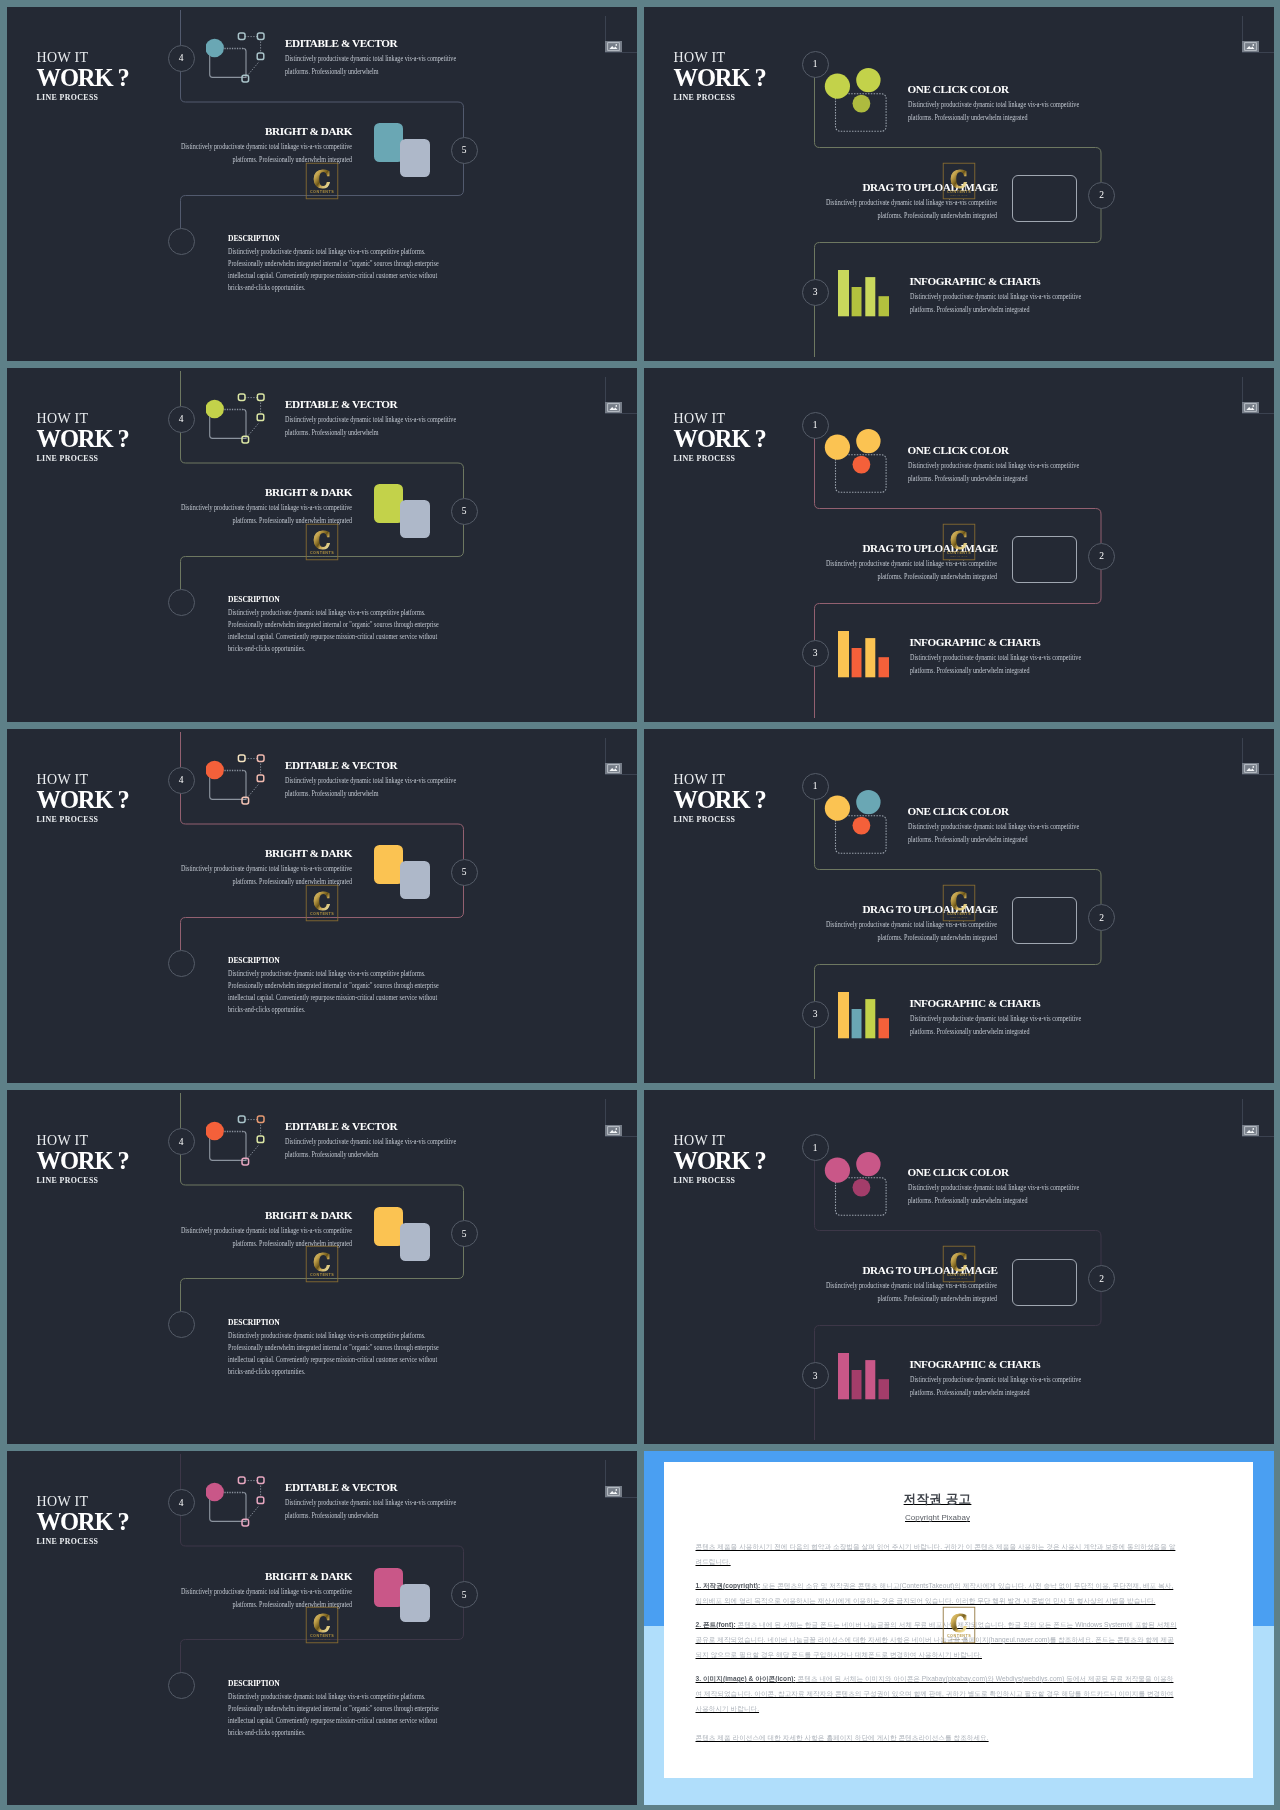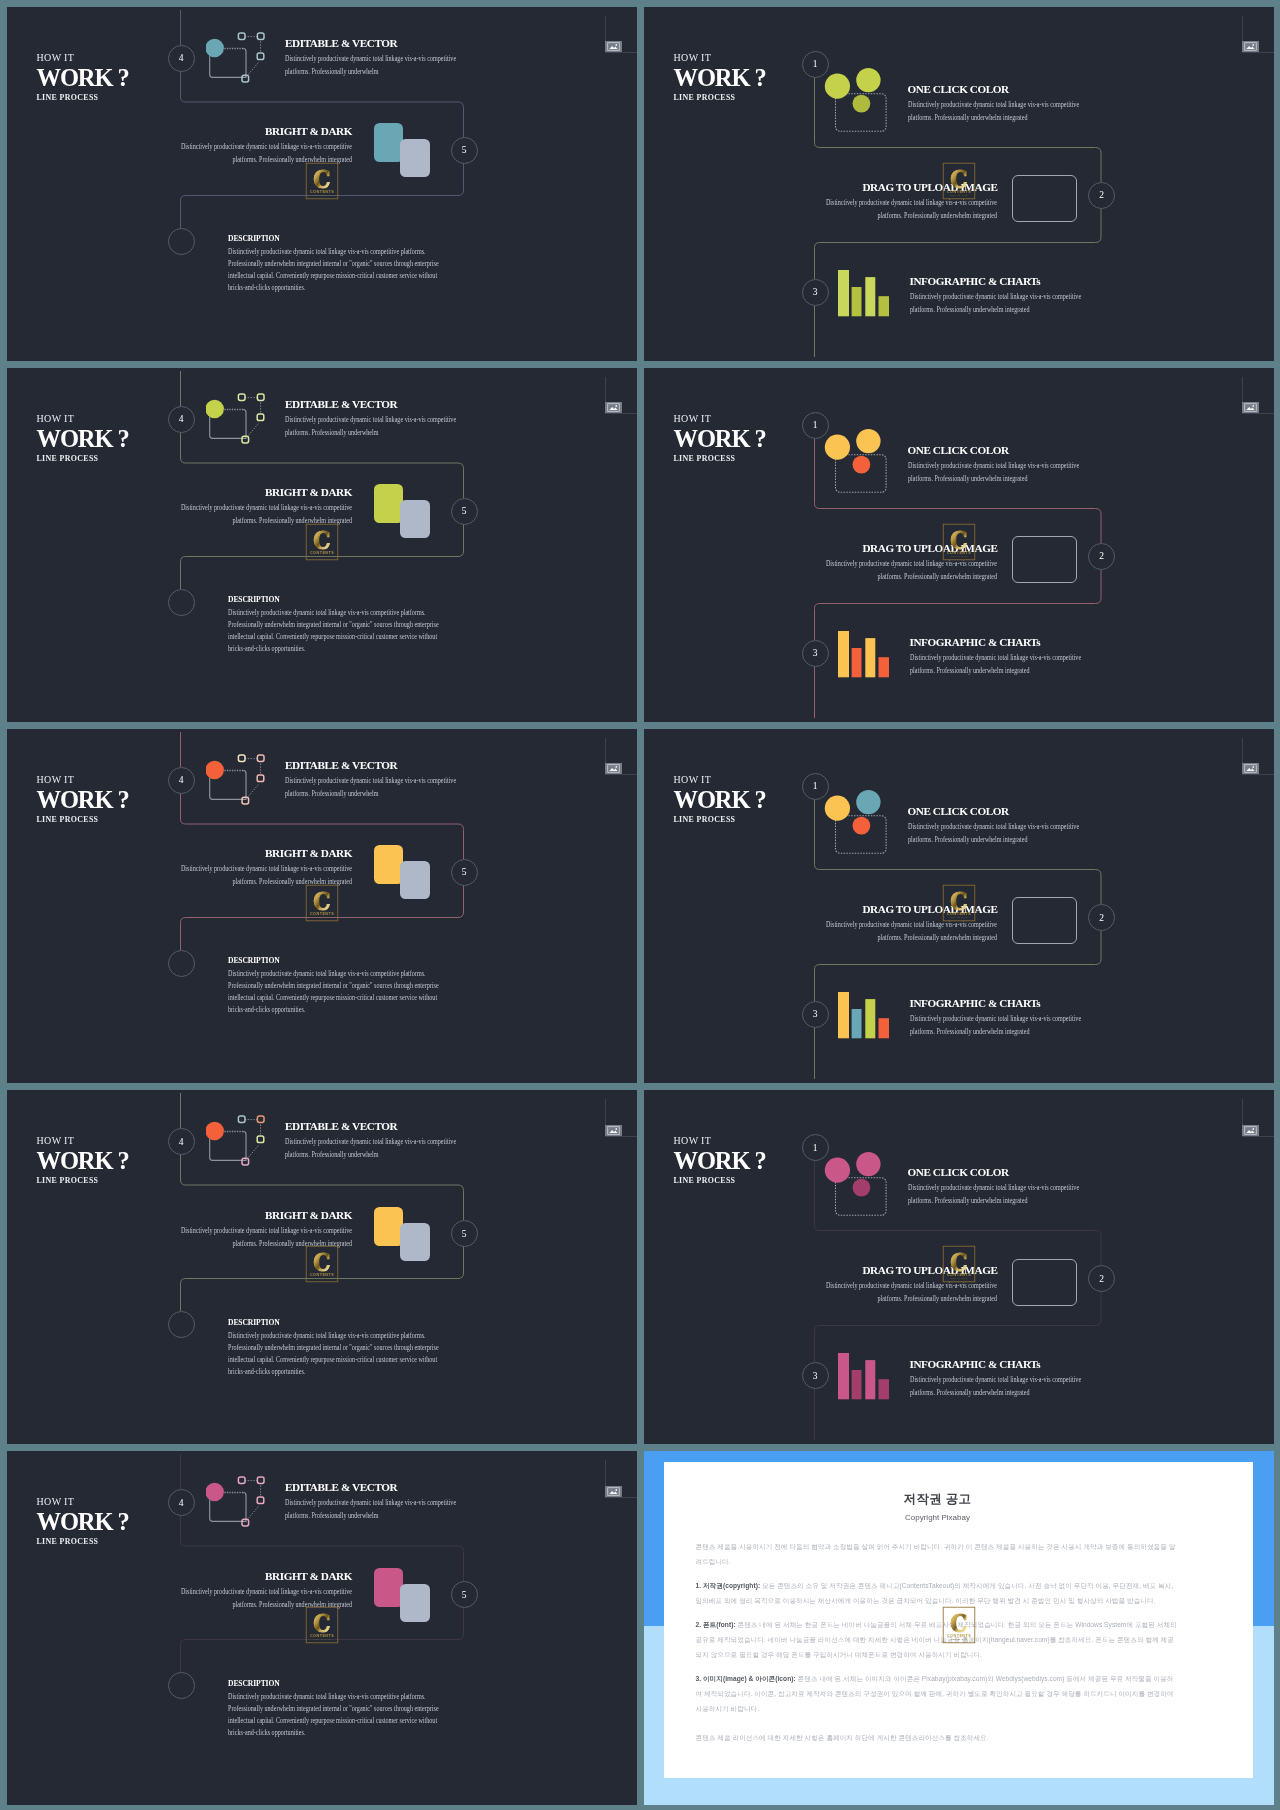--- a/index.html
+++ b/index.html
@@ -9,21 +9,21 @@
   .grid{display:grid;grid-template-columns:630px 630px;grid-template-rows:repeat(5,354.2px);column-gap:7px;row-gap:7px;padding:6.5px;box-sizing:border-box;width:1280px;height:1810px;}
   .slide{position:relative;background:#242934;overflow:hidden;}
   
   .corner{position:absolute;right:4px;top:0px;width:32px;height:46px;}
   .corner .vline{position:absolute;left:4.5px;top:9px;width:1px;height:37px;background:#3b4250;}
   .corner .hline{position:absolute;left:4.5px;top:45.5px;width:31.5px;height:1px;background:#3b4250;}
   .corner .badge{position:absolute;left:4.5px;top:34.5px;width:17px;height:11px;background:#767d88;display:flex;align-items:center;justify-content:center;}
   .corner .badge svg{display:block;}
   
   .titleblock{position:absolute;left:30px;top:45px;}
-  .t-sub1{font-size:10px;letter-spacing:.35px;color:#e9ecef;font-family:"Liberation Serif",serif;line-height:11px;}
+  .t-sub1{font-size:14px;letter-spacing:.35px;color:#e9ecef;font-family:"Liberation Serif",serif;line-height:11px;}
   .t-main{font-size:24.5px;font-weight:700;color:#ffffff;letter-spacing:-1.1px;line-height:24px;margin-top:3px;font-family:"Liberation Serif",serif;}
   .t-sub2{font-size:7.9px;letter-spacing:.35px;color:#eceff2;margin-top:2px;font-weight:700;font-family:"Liberation Serif",serif;line-height:11px;}
   
   .numcircle{position:absolute;width:25px;height:25px;border-radius:50%;border:1px solid #555c68;display:flex;align-items:center;justify-content:center;font-size:9.5px;color:#ffffff;background:#242934;z-index:4;font-family:"Liberation Serif",serif;}
   .emptycircle{position:absolute;width:25px;height:25px;border-radius:50%;border:1px solid #555c68;background:#242934;z-index:4;}
   
   .h-item{position:absolute;}
   .h-title{font-size:11.2px;font-weight:700;color:#ffffff;letter-spacing:-0.42px;font-family:"Liberation Serif",serif;white-space:nowrap;line-height:11px;}
   .h-body{font-size:7.5px;color:#c2c8d1;line-height:13px;margin-top:3px;font-family:"Liberation Serif",serif;transform:scaleX(0.815);transform-origin:left top;width:122.7%;}
   .h-body span.tln{display:block;white-space:nowrap;}
@@ -751,21 +751,21 @@
    <rect x="0.6" y="0.6" width="31.8" height="35.8" fill="none" stroke="#8d6f31" stroke-width="1.1"></rect>
    <text x="16.4" y="25.6" font-family="DejaVu Serif, serif" font-size="24.5" font-weight="700" text-anchor="middle" fill="url(#gldL4)" stroke="url(#gldL4)" stroke-width="1.2" transform="scale(0.88,1) translate(2.2,0)">C</text>
    <text x="16.6" y="30.3" font-family="Liberation Sans, sans-serif" font-size="3.7" font-weight="700" letter-spacing="0.5" text-anchor="middle" fill="#b59540">CONTENTS</text>
    <text x="16.6" y="33.7" font-family="Liberation Sans, sans-serif" font-size="2.3" letter-spacing="0.45" text-anchor="middle" fill="#7a6328">COPYRIGHT</text>
   </svg>
       </div>
     </div>
     <div class="slide copyslide">
       <div class="lowerband"></div>
       <div class="copypaper">
-        <div style="padding:29px 73px 0 32px;">
+        <div style="padding:29px 73px 0 32px;text-decoration:underline;">
           <div class="cp-h1">저작권 공고</div>
           <div class="cp-h2">Copyright Pixabay</div>
           <div class="cp-p" style="margin-top:17px;">콘텐츠 제품을 사용하시기 전에 다음의 협약과 소장법을 살펴 읽어 주시기 바랍니다. 귀하가 이 콘텐츠 제품을 사용하는 것은 사용시 계약과 보증에 동의하셨음을 알려드립니다.</div>
           <div class="cp-p"><b>1. 저작권(copyright):</b><span> 모든 콘텐츠의 소유 및 저작권은 콘텐츠 해니고(ContentsTakeout)의 제작사에게 있습니다. 사전 승낙 없이 무단적 이용, 무단전재, 배포 복사, 임의배포 외에 영리 목적으로 이용하시는 재산사에게 이용하는 것은 금지되어 있습니다. 이러한 무단 행위 발견 시 준법인 민사 및 형사상의 사법을 받습니다.</span></div>
           <div class="cp-p"><b>2. 폰트(font):</b><span> 콘텐츠 내에 된 서체는 한글 폰트는 네이버 나눔글꼴의 서체 무료 배포사이 제작되었습니다. 한글 외의 모든 폰트는 Windows System에 포함된 서체의 공유로 제작되었습니다. 네이버 나눔글꼴 라이선스에 대한 자세한 사항은 네이버 나눔글꼴 홈페이지(hangeul.naver.com)를 참조하세요. 폰트는 콘텐츠와 함께 제공되지 않으므로 필요할 경우 해당 폰트를 구입하시거나 대체폰트로 변경하여 사용하시기 바랍니다.</span></div>
           <div class="cp-p"><b>3. 이미지(image) &amp; 아이콘(icon):</b><span> 콘텐츠 내에 된 서체는 이미지와 아이콘은 Pixabay(pixabay.com)와 Webdiys(webdiys.com) 등에서 제공된 무료 저작물을 이용하여 제작되었습니다. 아이콘, 참고자료 제작자와 콘텐츠의 구성권이 있으며 함께 판매, 귀하가 별도로 확인하시고 필요할 경우 해당를 하드카드니 이미지를 변경하여 사용하시기 바랍니다.</span></div>
           <div class="cp-p" style="margin-top:14px;">콘텐츠 제품 라이선스에 대한 자세한 사항은 홈페이지 하단에 게시한 콘텐츠라이선스를 참조하세요.</div>
         </div>
       </div>
       <div class="watermark">

